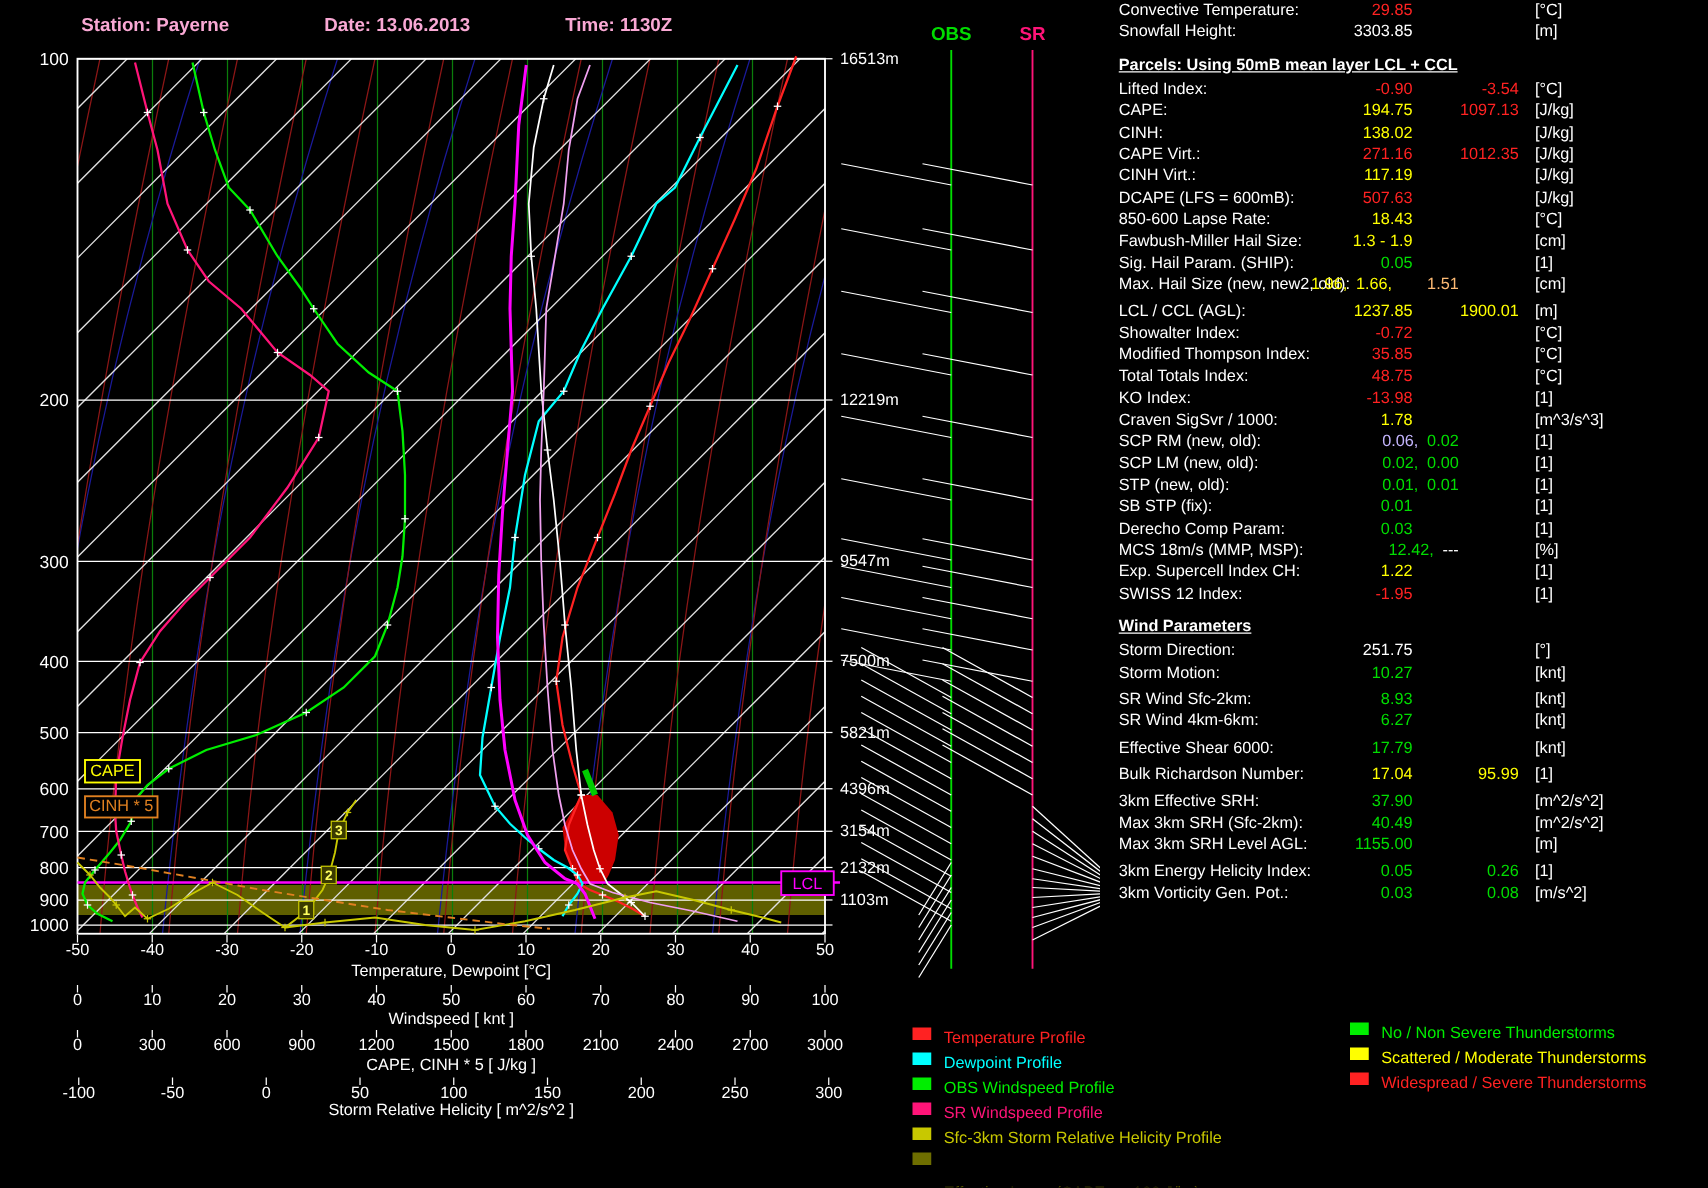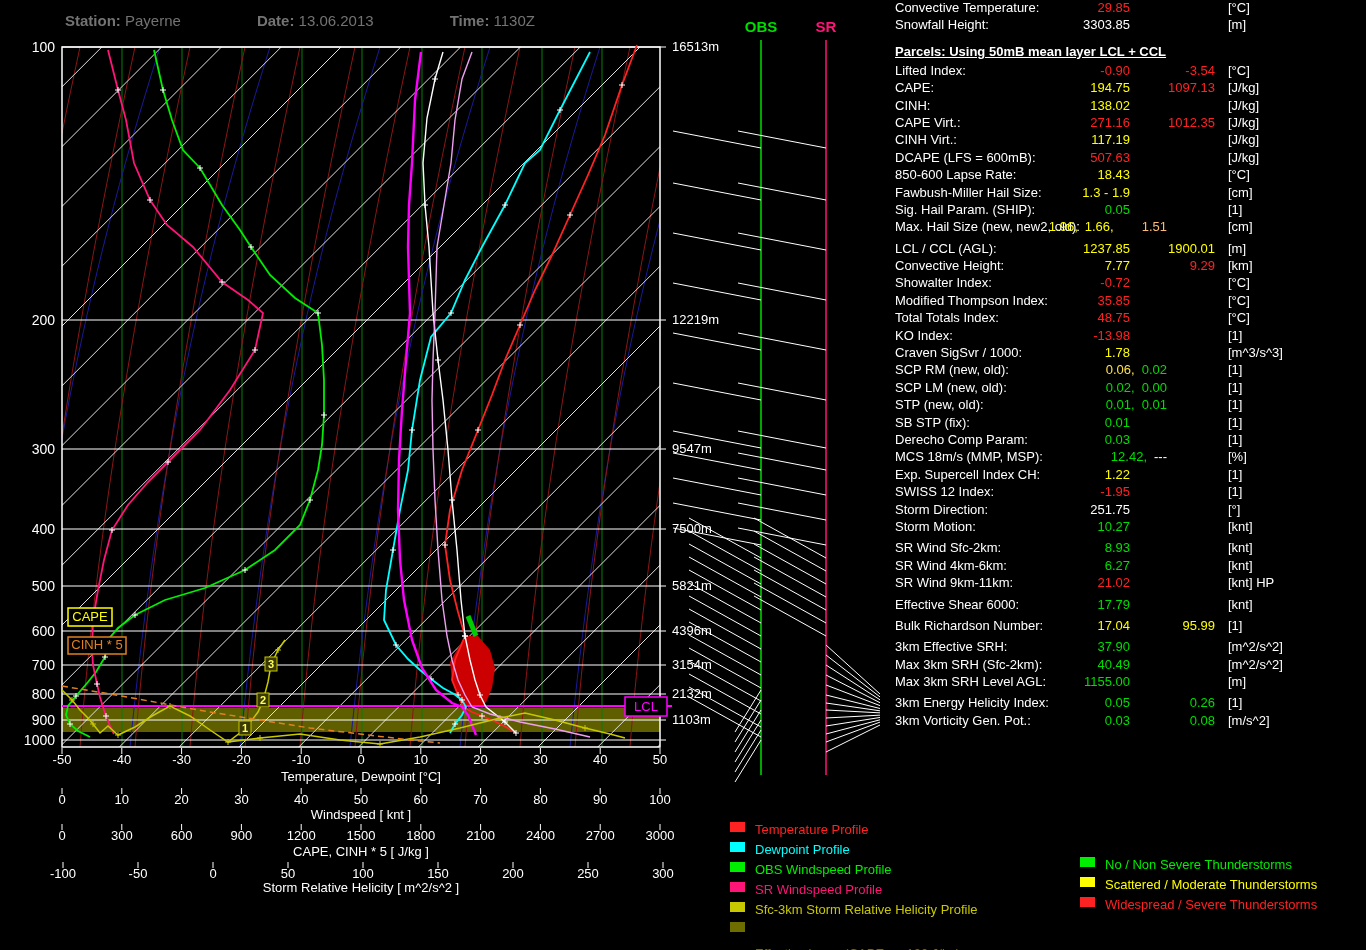--- a/index.html
+++ b/index.html
@@ -1,18 +1,18 @@
 <!DOCTYPE html>
 <html><head>
 <meta charset="utf-8">
 <style>
   html,body{margin:0;padding:0;background:#000;}
   .screen{position:relative;width:1366px;height:950px;background:#000;overflow:hidden;
           font-family:"Liberation Sans",sans-serif;color:#fff;}
-  .title-bar{position:absolute;left:65px;top:12px;font-size:15px;font-weight:normal;color:#737373;}
+  .title-bar{position:absolute;left:65px;top:12px;font-size:15px;font-weight:bold;color:#f9a8d4;}
   .title-bar span{margin-right:38px;}
   svg{position:absolute;left:0;top:0;}
   .panel{position:absolute;left:880px;top:0;width:486px;height:820px;font-size:13px;}
   .tbl-header,.sect-title{font-weight:bold;text-decoration:underline;color:#fff;}
   .tbl-header{position:relative;height:20px;margin-top:26px;}
   .sect-title{margin-top:9px;height:19px;padding-left:15px;}
   .row{position:relative;height:17.4px;}
   .row.gap{margin-top:4px;}
   .c-label{position:absolute;left:15px;white-space:nowrap;}
   .c-v1{position:absolute;left:0;width:250px;text-align:right;white-space:nowrap;}
@@ -512,26 +512,20 @@
         <div class="c-pair"><span style="color: rgb(255, 255, 0);">1.96,</span><span style="color: rgb(255, 255, 0);">1.66,</span><span style="color: #fdba74; margin-left: 28px;">1.51</span></div>
         <div class="c-unit">[cm]</div>
       </div>
       <div class="row gap">
         <div class="c-label">LCL / CCL (AGL):</div>
         <div class="c-v1" style="color: rgb(255, 255, 0);">1237.85</div>
         <div class="c-v2" style="color: rgb(255, 255, 0);">1900.01</div>
         <div class="c-unit">[m]</div>
       </div>
       <div class="row">
-        <div class="c-label">Convective Height:</div>
-        <div class="c-v1" style="color: rgb(255, 255, 0);">7.77</div>
-        <div class="c-v2" style="color: rgb(255, 34, 34);">9.29</div>
-        <div class="c-unit">[km]</div>
-      </div>
-      <div class="row">
         <div class="c-label">Showalter Index:</div>
         <div class="c-v1" style="color: rgb(255, 34, 34);">-0.72</div>
         <div class="c-unit">[°C]</div>
       </div>
       <div class="row">
         <div class="c-label">Modified Thompson Index:</div>
         <div class="c-v1" style="color: rgb(255, 34, 34);">35.85</div>
         <div class="c-unit">[°C]</div>
       </div>
       <div class="row">
@@ -544,21 +538,21 @@
         <div class="c-v1" style="color: rgb(255, 34, 34);">-13.98</div>
         <div class="c-unit">[1]</div>
       </div>
       <div class="row">
         <div class="c-label">Craven SigSvr / 1000:</div>
         <div class="c-v1" style="color: rgb(255, 255, 0);">1.78</div>
         <div class="c-unit">[m^3/s^3]</div>
       </div>
       <div class="row">
         <div class="c-label">SCP RM (new, old):</div>
-        <div class="c-pair"><span style="color: #fde047;">0.06,</span><span style="color: rgb(0, 221, 0);">0.02</span></div>
+        <div class="c-pair"><span style="color: #c4b5fd;">0.06,</span><span style="color: rgb(0, 221, 0);">0.02</span></div>
         <div class="c-unit">[1]</div>
       </div>
       <div class="row">
         <div class="c-label">SCP LM (new, old):</div>
         <div class="c-pair"><span style="color: rgb(0, 221, 0);">0.02,</span><span style="color: rgb(0, 221, 0);">0.00</span></div>
         <div class="c-unit">[1]</div>
       </div>
       <div class="row">
         <div class="c-label">STP (new, old):</div>
         <div class="c-pair"><span style="color: rgb(0, 221, 0);">0.01,</span><span style="color: rgb(0, 221, 0);">0.01</span></div>
@@ -582,45 +576,41 @@
       <div class="row">
         <div class="c-label">Exp. Supercell Index CH:</div>
         <div class="c-v1" style="color: rgb(255, 255, 0);">1.22</div>
         <div class="c-unit">[1]</div>
       </div>
       <div class="row">
         <div class="c-label">SWISS 12 Index:</div>
         <div class="c-v1" style="color: rgb(255, 34, 34);">-1.95</div>
         <div class="c-unit">[1]</div>
       </div>
+      <div class="sect-title">Wind Parameters</div>
       <div class="row">
         <div class="c-label">Storm Direction:</div>
         <div class="c-v1" style="color: rgb(255, 255, 255);">251.75</div>
         <div class="c-unit">[°]</div>
       </div>
       <div class="row">
         <div class="c-label">Storm Motion:</div>
         <div class="c-v1" style="color: rgb(0, 221, 0);">10.27</div>
         <div class="c-unit">[knt]</div>
       </div>
       <div class="row gap">
         <div class="c-label">SR Wind Sfc-2km:</div>
         <div class="c-v1" style="color: rgb(0, 221, 0);">8.93</div>
         <div class="c-unit">[knt]</div>
       </div>
       <div class="row">
         <div class="c-label">SR Wind 4km-6km:</div>
         <div class="c-v1" style="color: rgb(0, 221, 0);">6.27</div>
         <div class="c-unit">[knt]</div>
       </div>
-      <div class="row">
-        <div class="c-label">SR Wind 9km-11km:</div>
-        <div class="c-v1" style="color: rgb(255, 34, 34);">21.02</div>
-        <div class="c-unit">[knt] HP</div>
-      </div>
       <div class="row gap">
         <div class="c-label">Effective Shear 6000:</div>
         <div class="c-v1" style="color: rgb(0, 221, 0);">17.79</div>
         <div class="c-unit">[knt]</div>
       </div>
       <div class="row gap">
         <div class="c-label">Bulk Richardson Number:</div>
         <div class="c-v1" style="color: rgb(255, 255, 0);">17.04</div>
         <div class="c-v2" style="color: rgb(255, 255, 0);">95.99</div>
         <div class="c-unit">[1]</div>
@@ -673,21 +663,21 @@
       </div>
       <div class="item">
         <div class="sw" style="background: rgb(200, 200, 0);"></div>
         <span style="color: rgb(200, 200, 0);">Sfc-3km Storm Relative Helicity Profile</span>
       </div>
       <div class="item">
         <div class="sw" style="background: rgb(110, 110, 0);"></div>
         <span style="color: rgb(110, 110, 0); margin-top: 24px;">Effective Layer (CAPE &gt;= 100 J/kg)</span>
       </div>
     </div>
-  <div class="legend" id="legend-right" style="left:1080px;top:857px;">
+  <div class="legend" id="legend-right" style="left:1080px;top:818px;">
       <div class="item">
         <div class="sw" style="background: rgb(0, 238, 0);"></div>
         <span style="color: rgb(0, 238, 0);">No / Non Severe Thunderstorms</span>
       </div>
       <div class="item">
         <div class="sw" style="background: rgb(255, 255, 0);"></div>
         <span style="color: rgb(255, 255, 0);">Scattered / Moderate Thunderstorms</span>
       </div>
       <div class="item">
         <div class="sw" style="background: rgb(255, 34, 34);"></div>

